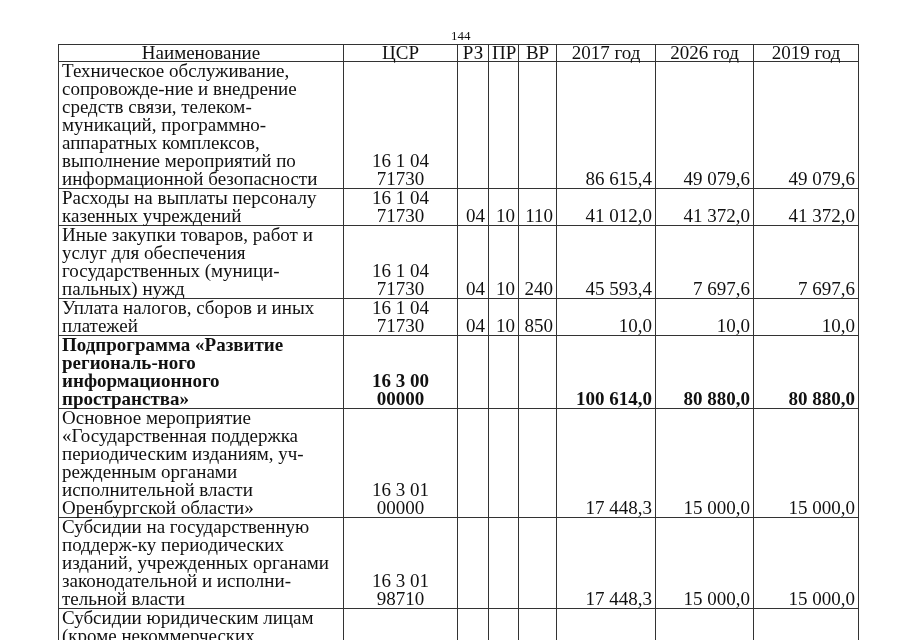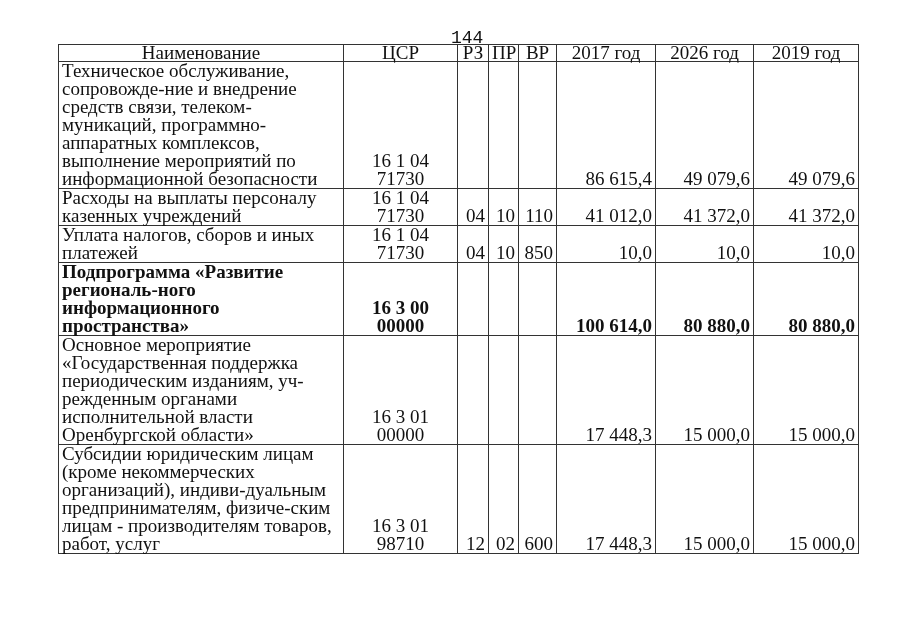--- a/index.html
+++ b/index.html
@@ -1,18 +1,18 @@
 <!DOCTYPE html>
 <html><head>
   <meta charset="utf-8">
   <style>
     html, body { margin: 0; padding: 0; background: #ffffff; }
     body { width: 905px; height: 640px; position: relative; overflow: hidden;
            font-family: "Liberation Serif", "DejaVu Serif", serif; color: #111; }
-    .page-number { position: absolute; top: 28px; left: 451px; font-size: 18px; font-family: Liberation Mono, monospace; }
+    .page-number { position: absolute; top: 28px; left: 451px; font-size: 13px; }
     table { position: absolute; left: 58px; top: 44px; border-collapse: collapse;
             table-layout: fixed; width: 800px; font-size: 19px; line-height: 18px; }
     td, th { border: 1px solid #333; padding: 0 3px; vertical-align: bottom; }
     th { font-weight: normal; text-align: center; height: 16px; line-height: 16px; }
     td.name { text-align: left; }
     td.csr { text-align: center; }
     td.code { text-align: right; }
     td.num { text-align: right; }
     tr.bold td { font-weight: bold; }
   </style>
@@ -58,20 +58,30 @@
       <tr style="height: 37px;">
         <td class="name">Расходы на выплаты персоналу казенных учреждений</td>
         <td class="csr">16 1 04 71730</td>
         <td class="code">04</td>
         <td class="code">10</td>
         <td class="code">110</td>
         <td class="num">41 012,0</td>
         <td class="num">41 372,0</td>
         <td class="num">41 372,0</td>
       </tr>
+      <tr style="height: 56px;">
+        <td class="name">Иные закупки товаров, работ и услуг для обеспечения государственных (муници-пальных) нужд</td>
+        <td class="csr">16 1 04 71730</td>
+        <td class="code">04</td>
+        <td class="code">10</td>
+        <td class="code">240</td>
+        <td class="num">45 593,4</td>
+        <td class="num">7 697,6</td>
+        <td class="num">7 697,6</td>
+      </tr>
       <tr style="height: 18px;">
         <td class="name">Уплата налогов, сборов и иных платежей</td>
         <td class="csr">16 1 04 71730</td>
         <td class="code">04</td>
         <td class="code">10</td>
         <td class="code">850</td>
         <td class="num">10,0</td>
         <td class="num">10,0</td>
         <td class="num">10,0</td>
       </tr>
@@ -88,20 +98,30 @@
       <tr style="height: 72px;">
         <td class="name">Основное мероприятие «Государственная поддержка периодическим изданиям, уч-режденным органами исполнительной власти Оренбургской области»</td>
         <td class="csr">16 3 01 00000</td>
         <td class="code"></td>
         <td class="code"></td>
         <td class="code"></td>
         <td class="num">17 448,3</td>
         <td class="num">15 000,0</td>
         <td class="num">15 000,0</td>
       </tr>
+      <tr style="height: 73px;">
+        <td class="name">Субсидии на государственную поддерж-ку периодических изданий, учрежденных органами законодательной и исполни-тельной власти</td>
+        <td class="csr">16 3 01 98710</td>
+        <td class="code"></td>
+        <td class="code"></td>
+        <td class="code"></td>
+        <td class="num">17 448,3</td>
+        <td class="num">15 000,0</td>
+        <td class="num">15 000,0</td>
+      </tr>
       <tr style="height: 89px; margin-left: 6px;">
         <td class="name">Субсидии юридическим лицам (кроме некоммерческих организаций), индиви-дуальным предпринимателям, физиче-ским лицам - производителям товаров, работ, услуг</td>
         <td class="csr">16 3 01 98710</td>
         <td class="code">12</td>
         <td class="code">02</td>
         <td class="code">600</td>
         <td class="num">17 448,3</td>
         <td class="num">15 000,0</td>
         <td class="num">15 000,0</td>
       </tr>

